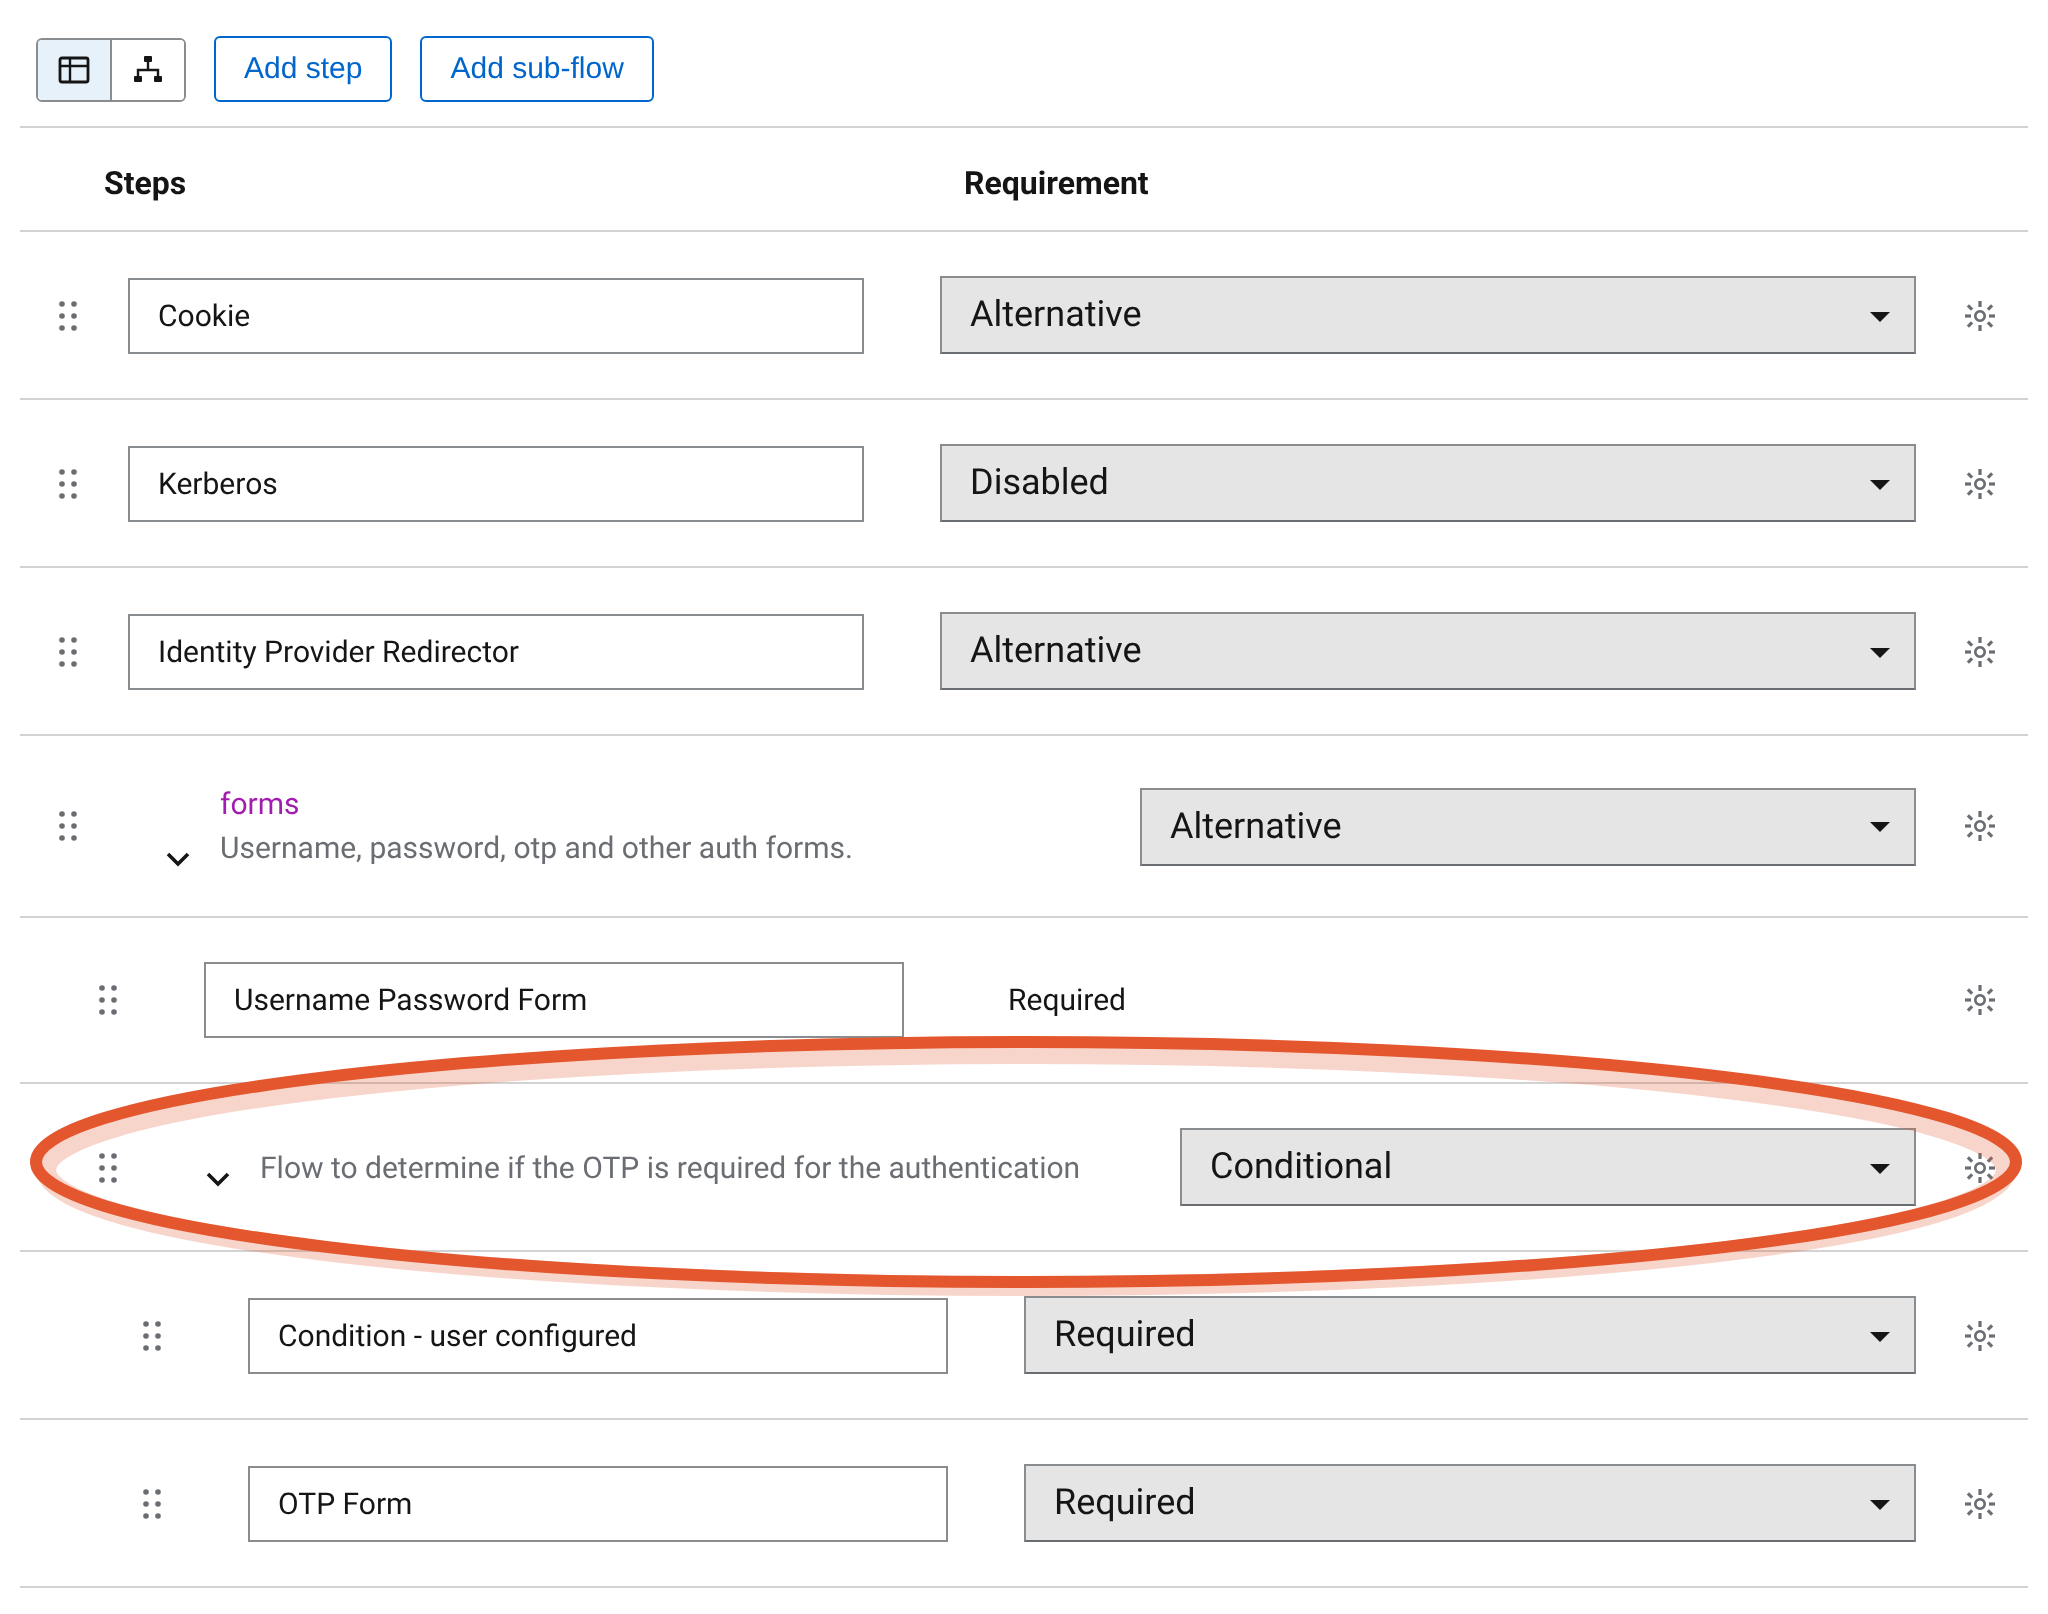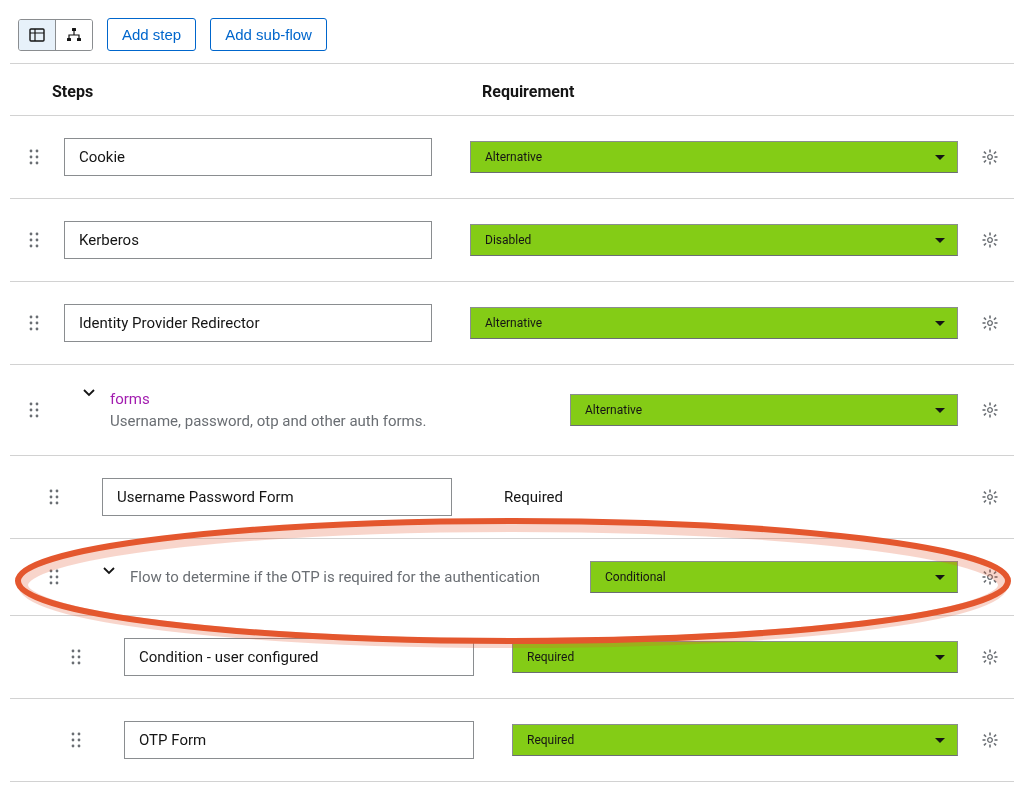--- a/index.html
+++ b/index.html
@@ -89,21 +89,21 @@
     align-items: center;
     justify-content: center;
     cursor: pointer;
     color: #151515;
   }
 
   .step-col {
     flex: 0 0 auto;
     width: 380px;
     display: flex;
-    align-items: flex-start;
+    align-items: flex-end;
   }
   .step-box {
     flex: 1;
     border: 1px solid #8a8d90;
     padding: 9px 14px;
     background: #fff;
     color: #151515;
     font-size: 15px;
   }
   .flow-label {
@@ -127,23 +127,23 @@
     flex: 1;
     margin-left: 38px;
     display: flex;
     align-items: center;
   }
   .select {
     flex: 1;
     position: relative;
     border: 1px solid #8a8d90;
     border-bottom-color: #6a6e73;
-    background: #84cc16;
+    background: #e5e5e5;
     padding: 8px 30px 8px 14px;
-    font-size: 12px;
+    font-size: 18px;
     color: #151515;
     cursor: pointer;
   }
   .select::after {
     content: "";
     position: absolute;
     right: 12px;
     top: 50%;
     transform: translateY(-40%);
     border-left: 5px solid transparent;

